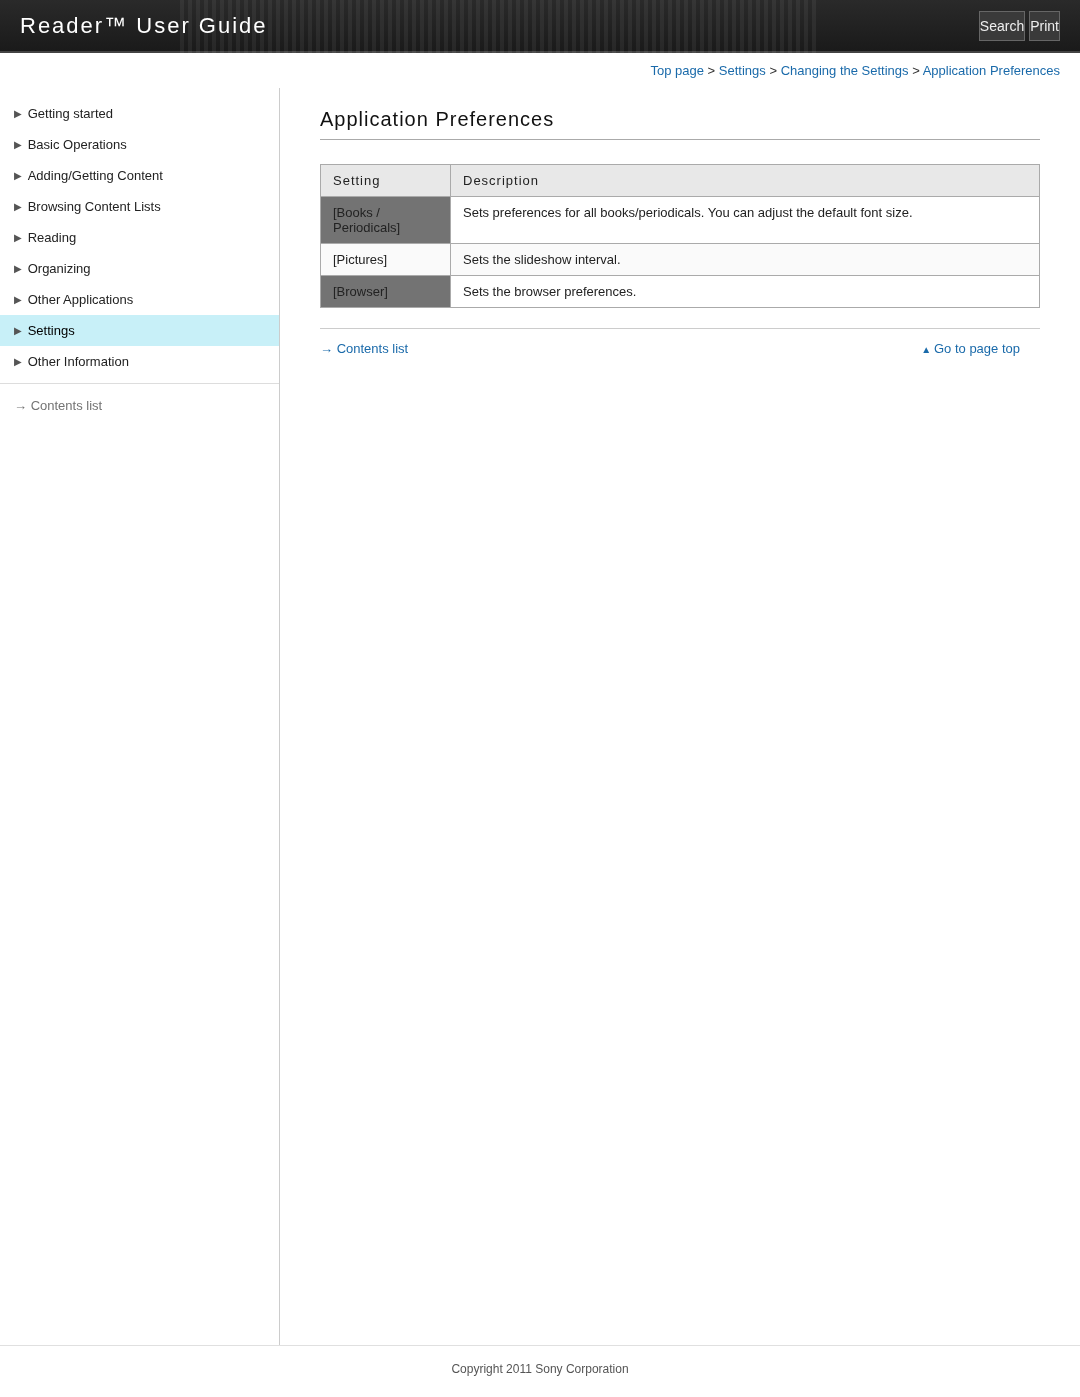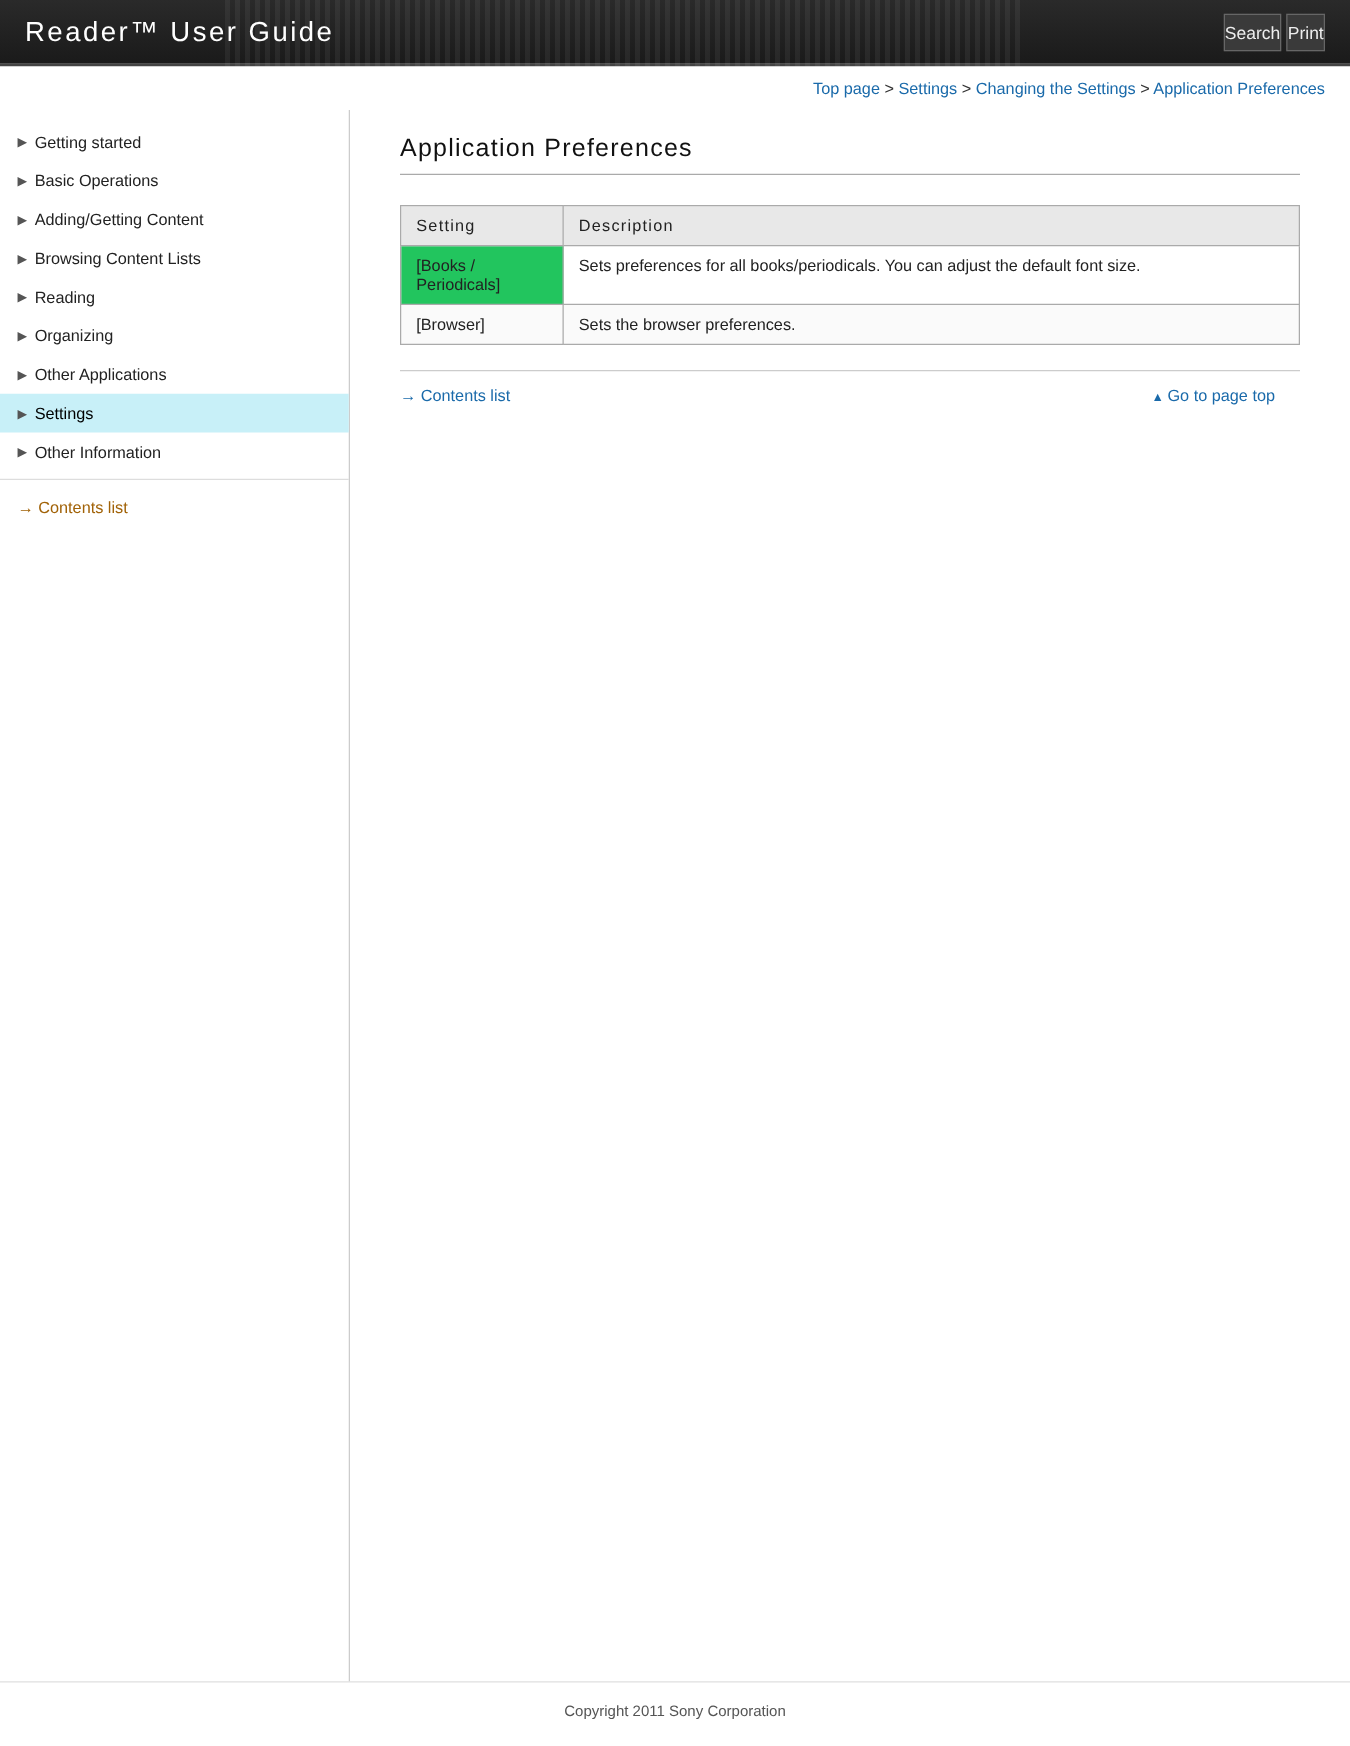--- a/index.html
+++ b/index.html
@@ -125,21 +125,21 @@
       font-weight: normal;
       letter-spacing: 1px;
     }
     .pref-table td {
       border: 1px solid #aaa;
       padding: 8px 12px;
       vertical-align: top;
     }
     .pref-table td.setting-col {
       width: 130px;
-      background: #22c55e;
+      background: #737373;
     }
     .pref-table td.desc-col {
       background: #fff;
     }
     .pref-table tr:nth-child(even) td {
       background: #fafafa;
     }
 
     
     .footer-links {
@@ -340,40 +340,44 @@
           <span class="arrow">▶</span>
           <span>Settings</span>
         </div>
         <div class="sidebar-item">
           <span class="arrow">▶</span>
           <span>Other Information</span>
         </div>
       </div>
     <div class="sidebar-divider"></div>
     <div style="padding: 8px 14px;">
-      <a href="#" style="color:#a16207; font-size:13px; text-decoration:none;">→ <span>Contents list</span></a>
+      <a href="#" style="color:#737373; font-size:13px; text-decoration:none;">→ <span>Contents list</span></a>
     </div>
   </div>
 
   <div class="content">
     <h1 class="page-title">Application Preferences</h1>
 
     <table class="pref-table">
       <thead>
         <tr>
           <th class="setting-col">Setting</th>
           <th class="desc-col">Description</th>
         </tr>
       </thead>
       <tbody id="table-body">
       <tr>
             <td class="setting-col">[Books / Periodicals]</td>
             <td class="desc-col">Sets preferences for all books/periodicals. You can adjust the default font size.</td>
           </tr>
           <tr>
+            <td class="setting-col">[Pictures]</td>
+            <td class="desc-col">Sets the slideshow interval.</td>
+          </tr>
+          <tr>
             <td class="setting-col">[Browser]</td>
             <td class="desc-col">Sets the browser preferences.</td>
           </tr>
         </tbody>
     </table>
 
     <div class="footer-links">
       <a href="#" class="contents-link">Contents list</a>
       <a href="#" class="goto-top">Go to page top</a>
     </div>

